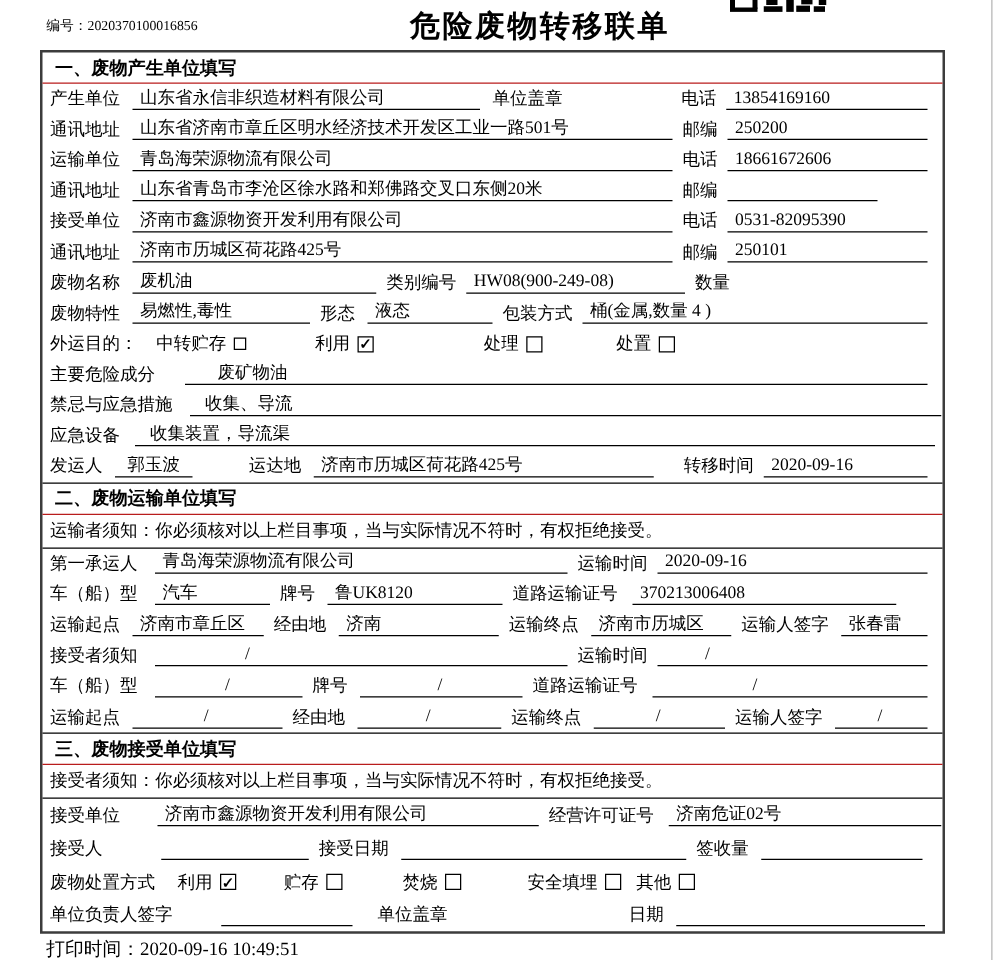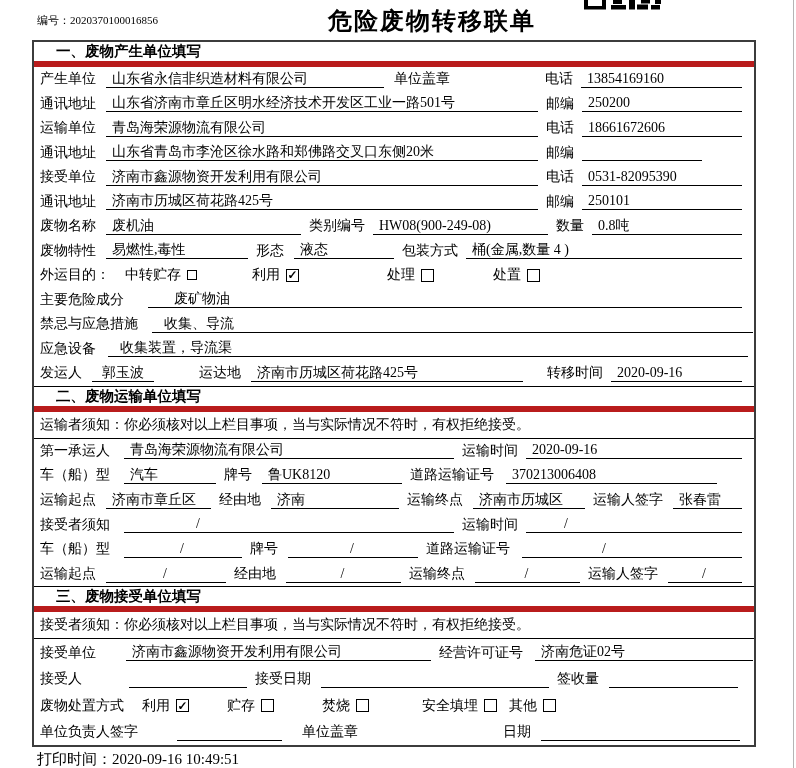--- a/index.html
+++ b/index.html
@@ -4,21 +4,21 @@
 <style>
   * { box-sizing: border-box; margin: 0; padding: 0; }
   html,body { width:796px; height:768px; background:#ffffff; }
   body { font-family:"Liberation Serif","DejaVu Serif",serif; color:#000; position:relative; overflow:hidden; }
   .page { position:absolute; inset:0; background:#fff; }
   .serial { position:absolute; left:37px; top:13px; font-size:11px; white-space:nowrap; }
   .title { position:absolute; left:328px; top:5px; font-size:24px; font-weight:bold; letter-spacing:2px; white-space:nowrap; }
   .qr { position:absolute; left:582px; top:0; }
   .edge { position:absolute; left:793px; top:0; width:1px; height:768px; background:#b5b5b5; }
   .tbl { position:absolute; left:32px; top:40px; width:724px; border:2px solid #3c3c3c; background:#fff; }
-  .sect-hd { font-weight:bold; font-size:14.5px; display:flex; align-items:center; padding:0 22px; border-bottom:6px solid #b91c1c; }
+  .sect-hd { font-weight:bold; font-size:14.5px; display:flex; align-items:center; padding:0 10px; border-bottom:1px solid #b91c1c; }
   .hd1 { height:25px; }
   .hd2 { height:26px; border-top:1px solid #000; }
   .nt  { height:27px; display:flex; align-items:center; padding:0 6px; border-bottom:1px solid #000; font-size:14px; }
   .row { display:flex; align-items:center; padding:0 12px 0 6px; font-size:14px; }
   .fr1 { height:24.5px; }
   .fr2 { height:24.66px; }
   .fr3 { height:26.5px; }
   .lbl { white-space:nowrap; flex:none; margin-right:8px; }
   .val { border-bottom:1px solid #000; white-space:nowrap; flex:none; padding:0 2px 0 6px; height:17px; line-height:16px; overflow:hidden; }
   .vfx { flex:1 1 auto; }
@@ -99,21 +99,20 @@
       <span class="lbl" style="margin-left:8px">邮编</span>
       <span class="val vfx">250101</span>
     </div>
 
     <div class="row fr1">
       <span class="lbl" style="width:58px">废物名称</span>
       <span class="val" style="width:195px">废机油</span>
       <span class="lbl" style="margin-left:8px">类别编号</span>
       <span class="val" style="width:175px">HW08(900-249-08)</span>
       <span class="lbl" style="margin-left:8px">数量</span>
-      <span class="val vfx">0.8吨</span>
     </div>
 
     <div class="row fr1">
       <span class="lbl" style="width:58px">废物特性</span>
       <span class="val" style="width:142px">易燃性,毒性</span>
       <span class="lbl" style="margin-left:8px;width:30px">形态</span>
       <span class="val" style="width:100px">液态</span>
       <span class="lbl" style="margin-left:8px">包装方式</span>
       <span class="val vfx">桶(金属,数量 4 )</span>
     </div>

